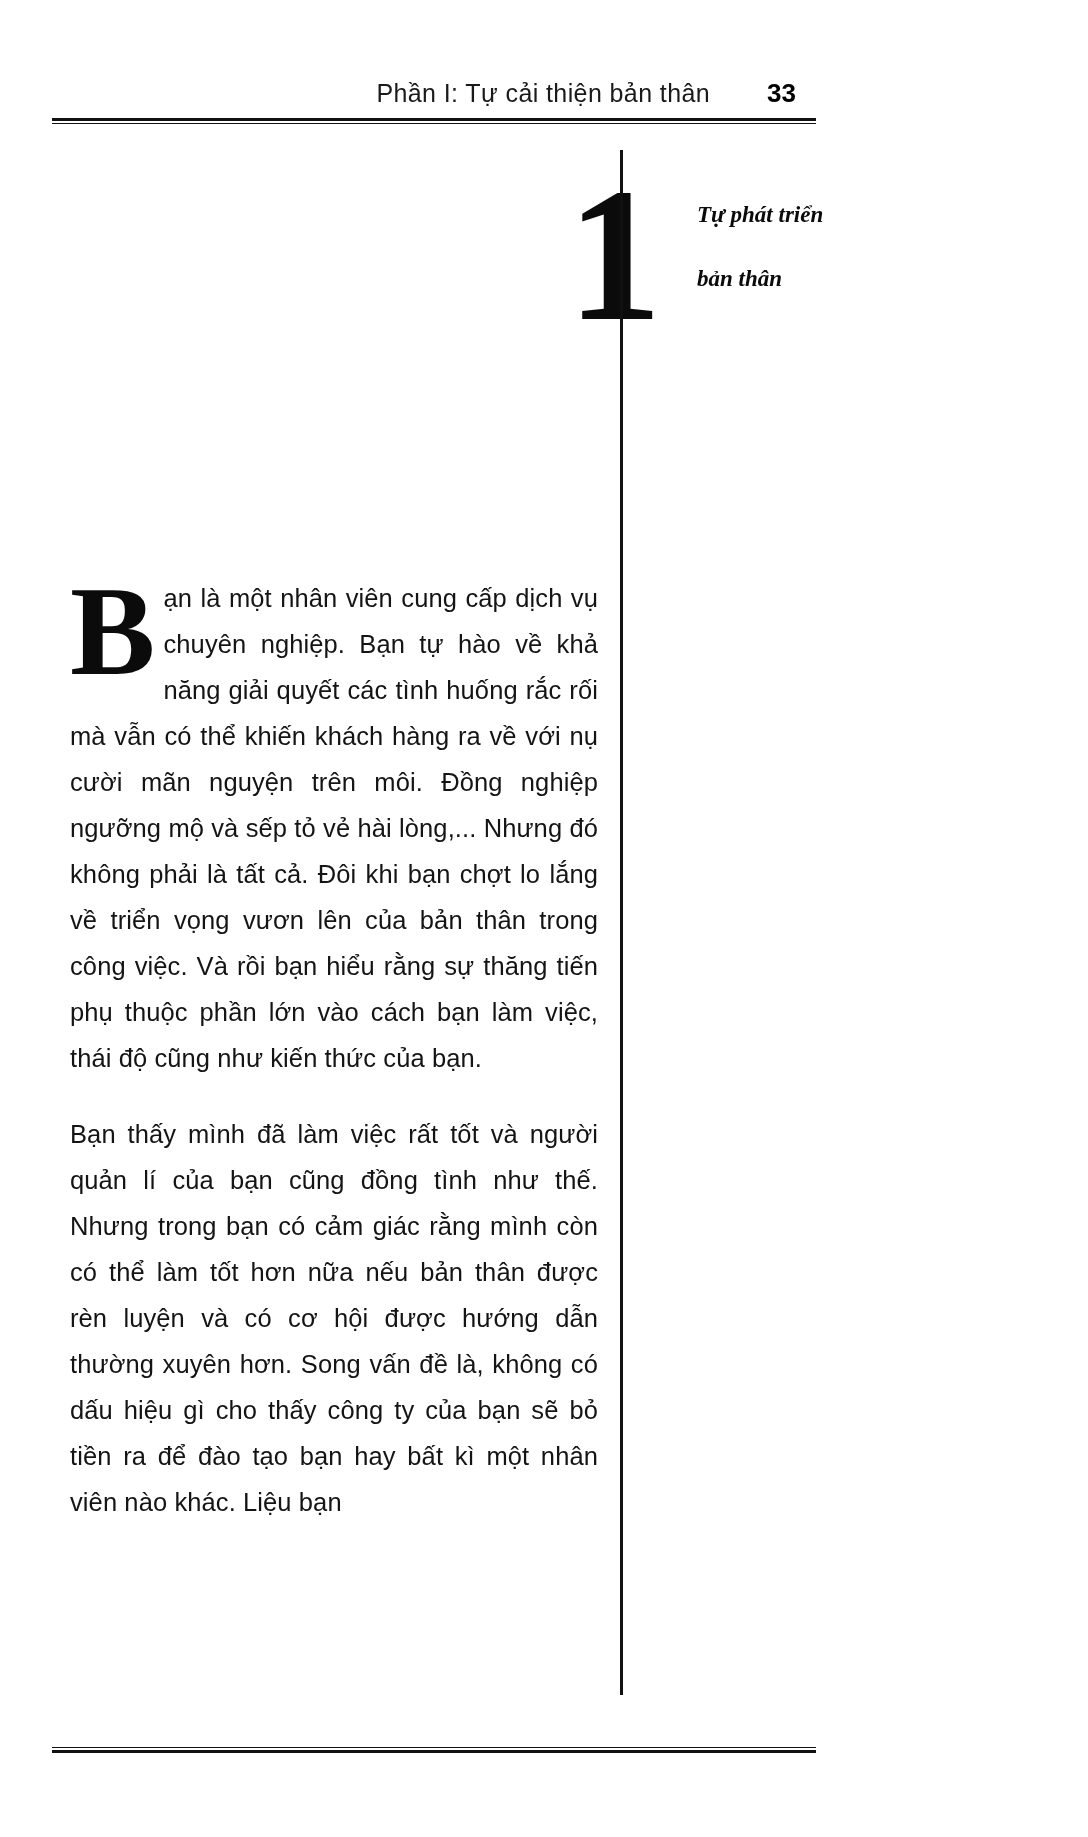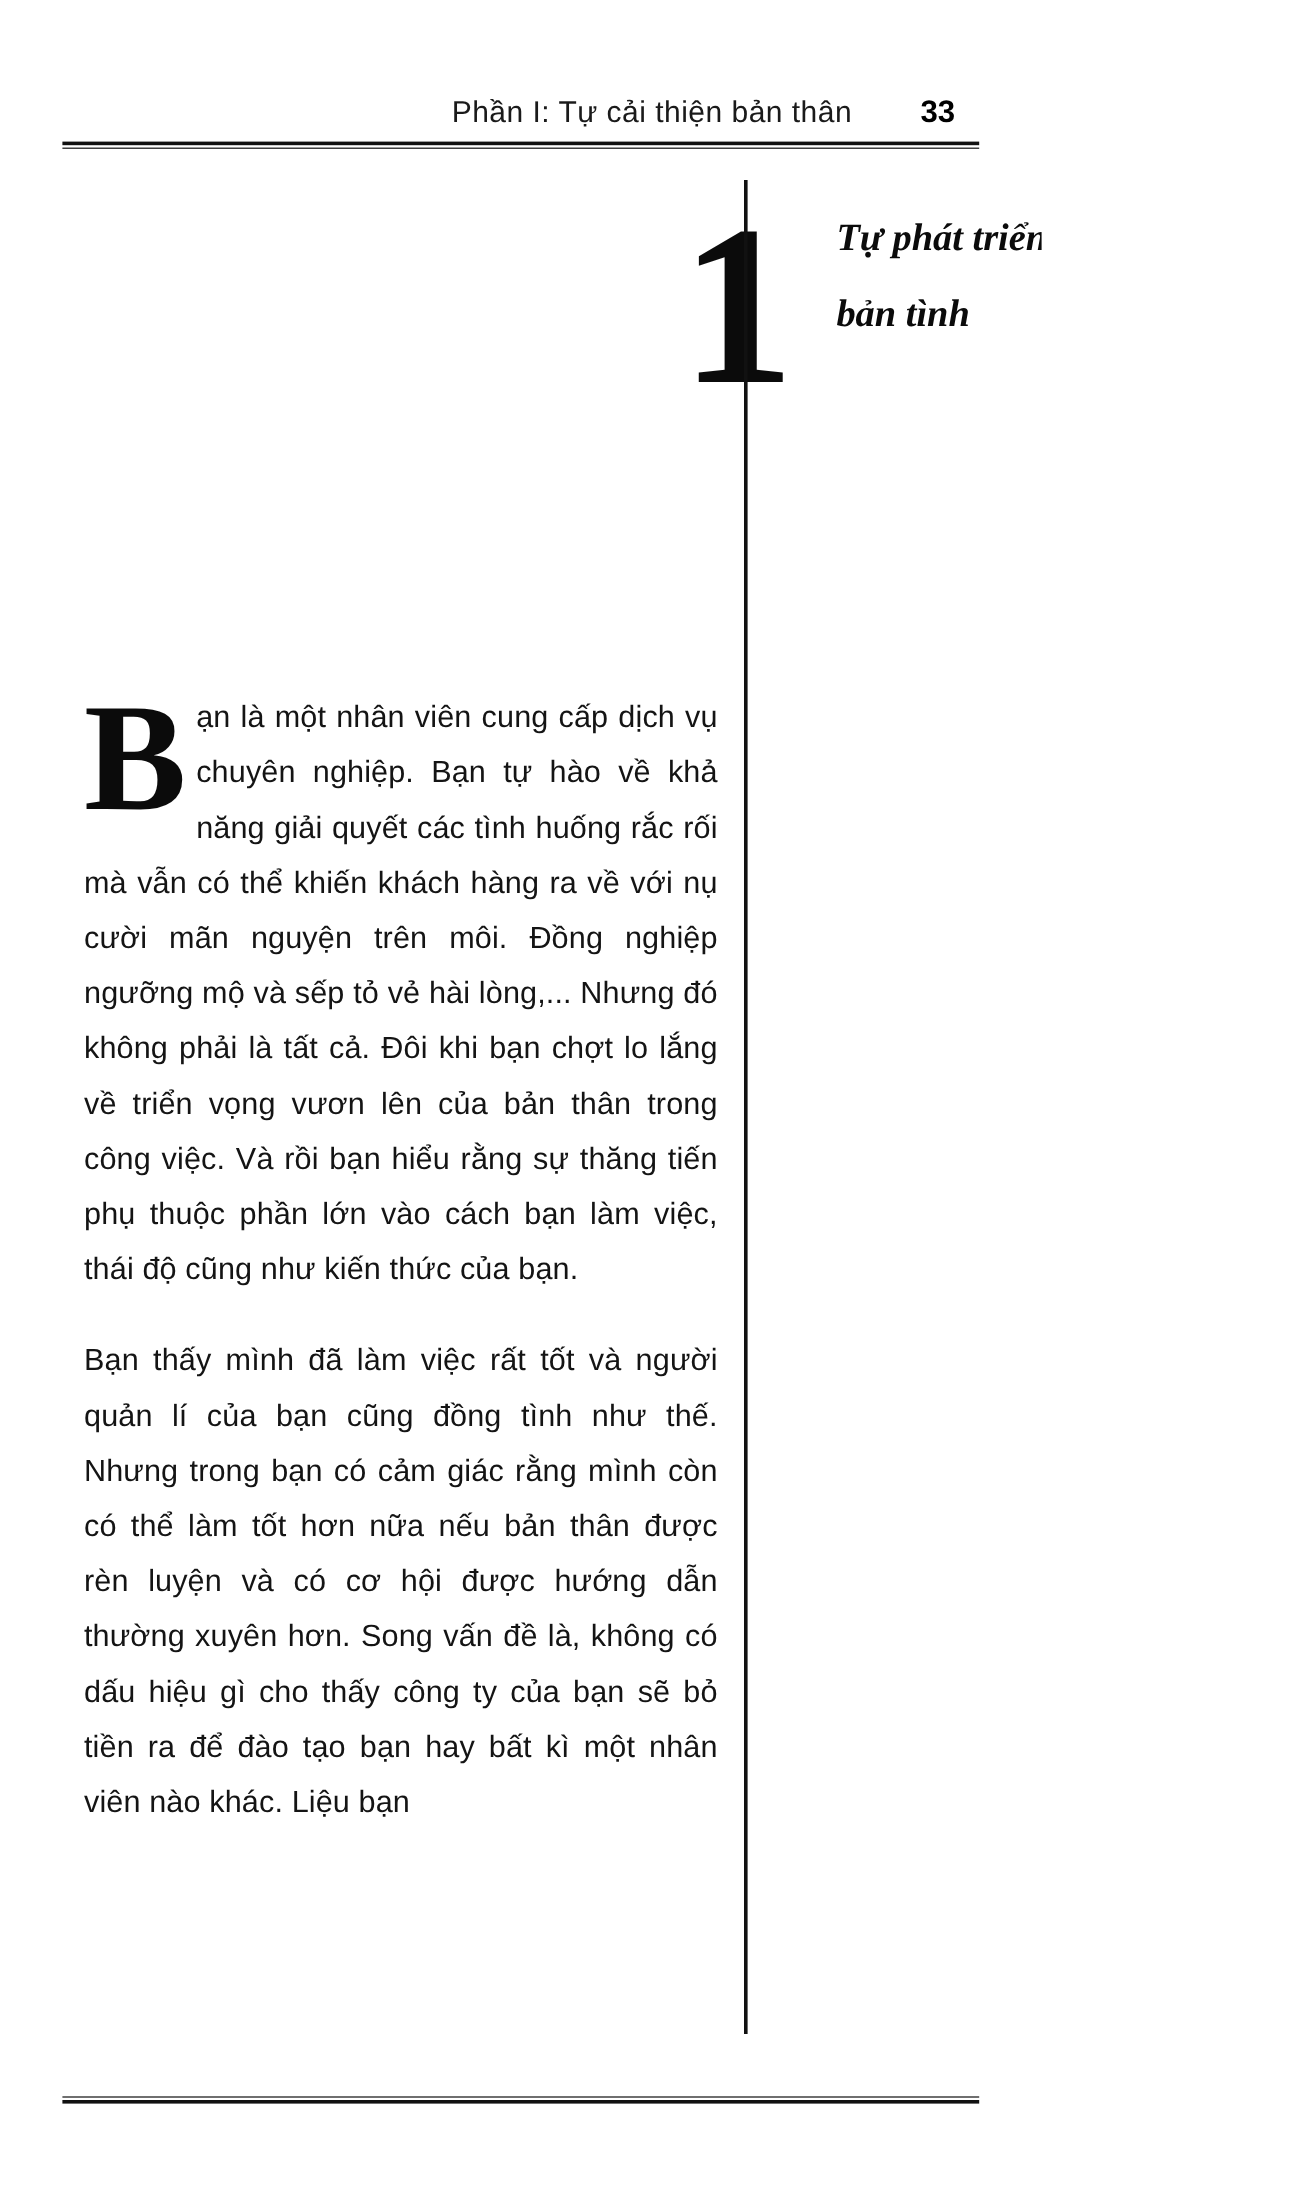--- a/index.html
+++ b/index.html
@@ -82,26 +82,26 @@
     text-align: right;
     font-family: "Liberation Serif", serif;
     font-weight: bold;
     font-size: 190px;
     line-height: 190px;
     color: #0b0b0b;
   }
   .chapter-title {
     position: absolute;
     left: 645px;
-    top: 15px;
+    top: 33px;
     width: 340px;
     font-family: "Liberation Serif", serif;
     font-style: italic;
     font-weight: bold;
-    font-size: 32px;
+    font-size: 23px;
     line-height: 64px;
     color: #0b0b0b;
   }
   .chapter-title span { display: block; }
 
   
   .v-divider {
     position: absolute;
     left: 620px;
     top: 150px;
@@ -150,21 +150,21 @@
     <div class="rh-text">Phần I: Tự cải thiện bản thân</div>
     <div class="rh-page">33</div>
   </div>
 
   <div class="rule-top"></div>
 
   <div class="chapter-head">
     <div class="chapter-number">1</div>
     <div class="chapter-title">
       <span>Tự phát triển</span>
-      <span>bản tình</span>
+      <span>bản thân</span>
     </div>
   </div>
 
   <div class="v-divider"></div>
 
   <div class="body-col">
     <p class="para dropcap-para">
       <span class="dropcap">B</span>
       <span>ạn là một nhân viên cung cấp dịch vụ chuyên nghiệp. Bạn tự hào về khả năng giải quyết các tình huống rắc rối mà vẫn có thể khiến khách hàng ra về với nụ cười mãn nguyện trên môi. Đồng nghiệp ngưỡng mộ và sếp tỏ vẻ hài lòng,... Nhưng đó không phải là tất cả. Đôi khi bạn chợt lo lắng về triển vọng vươn lên của bản thân trong công việc. Và rồi bạn hiểu rằng sự thăng tiến phụ thuộc phần lớn vào cách bạn làm việc, thái độ cũng như kiến thức của bạn.</span>
     </p>

